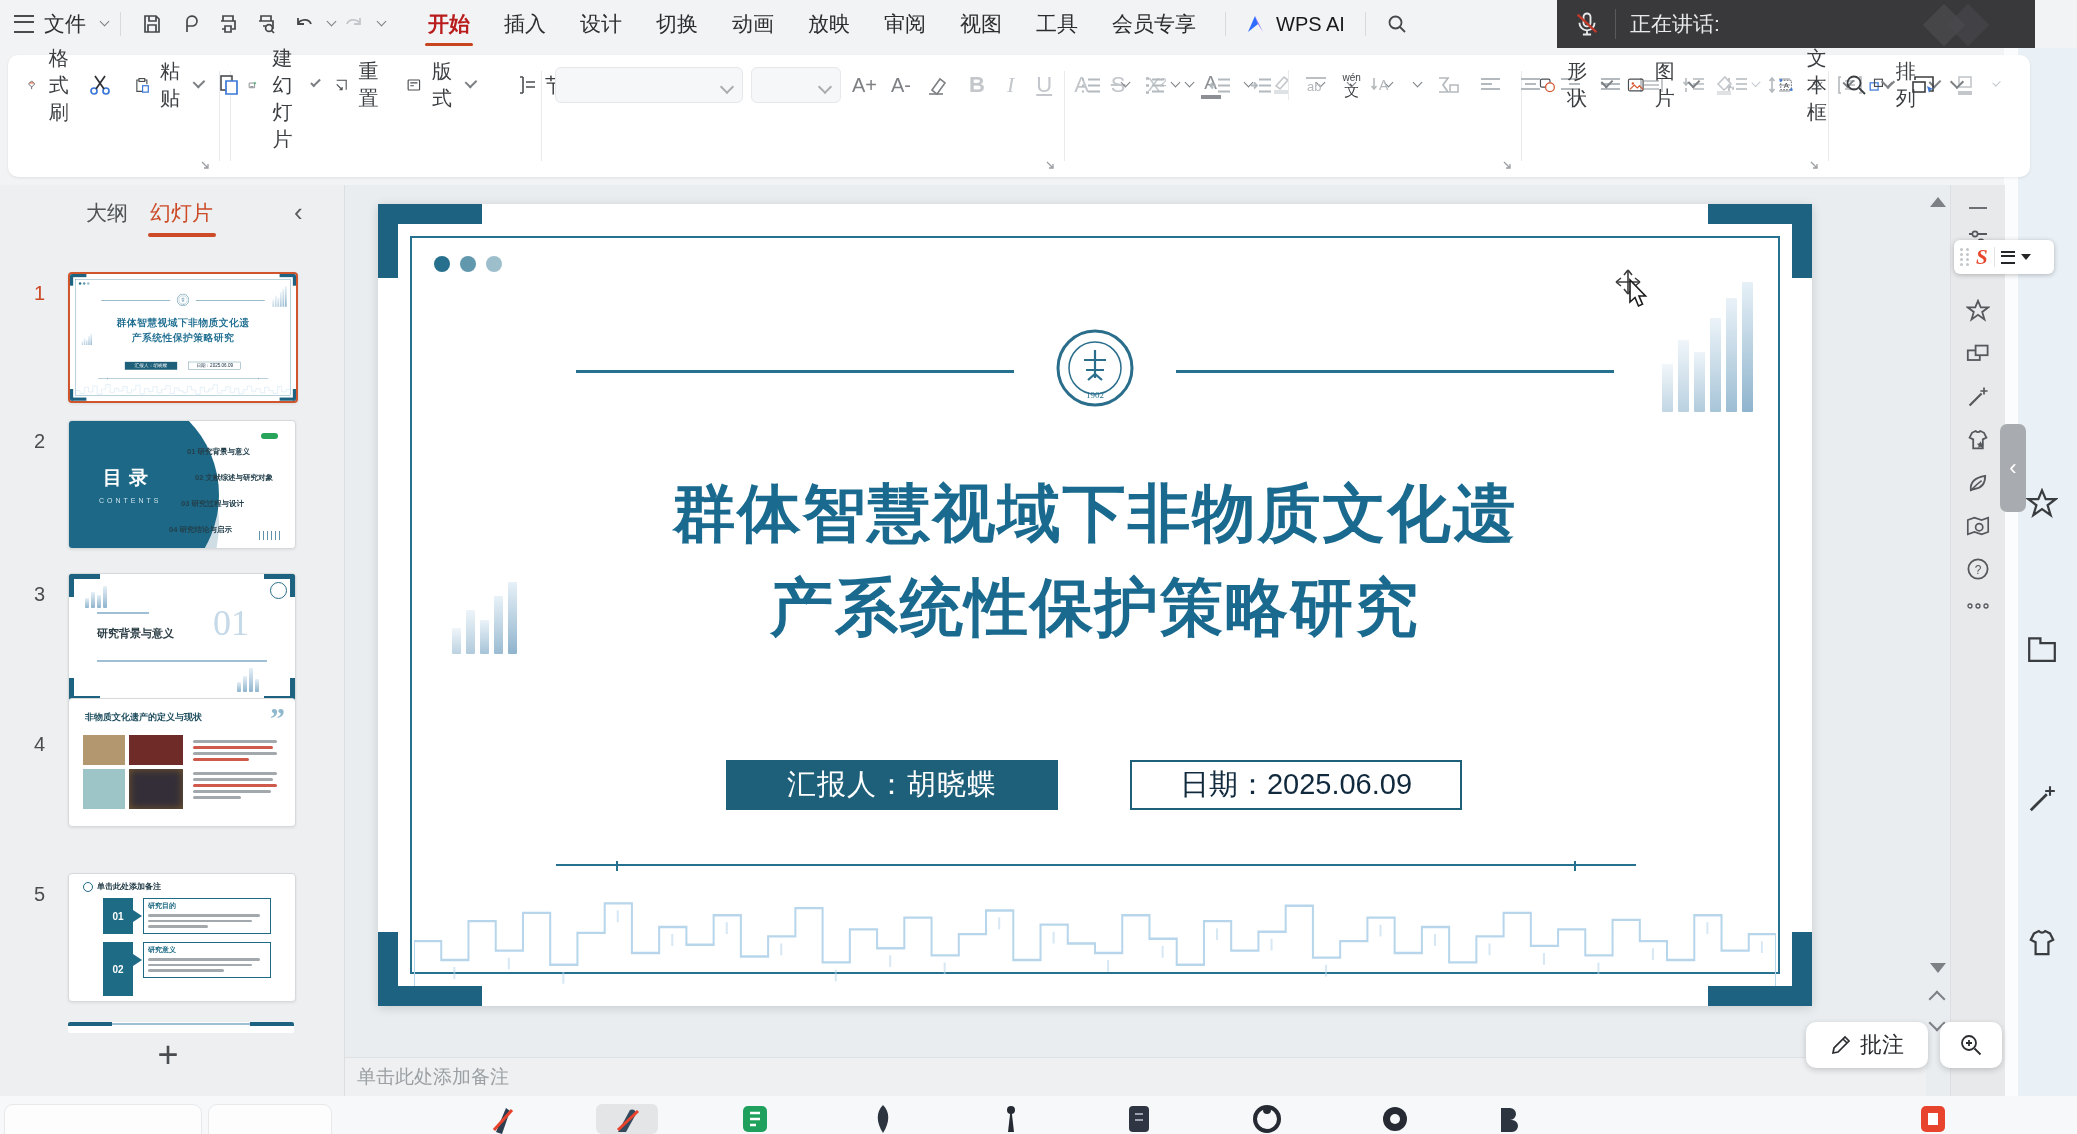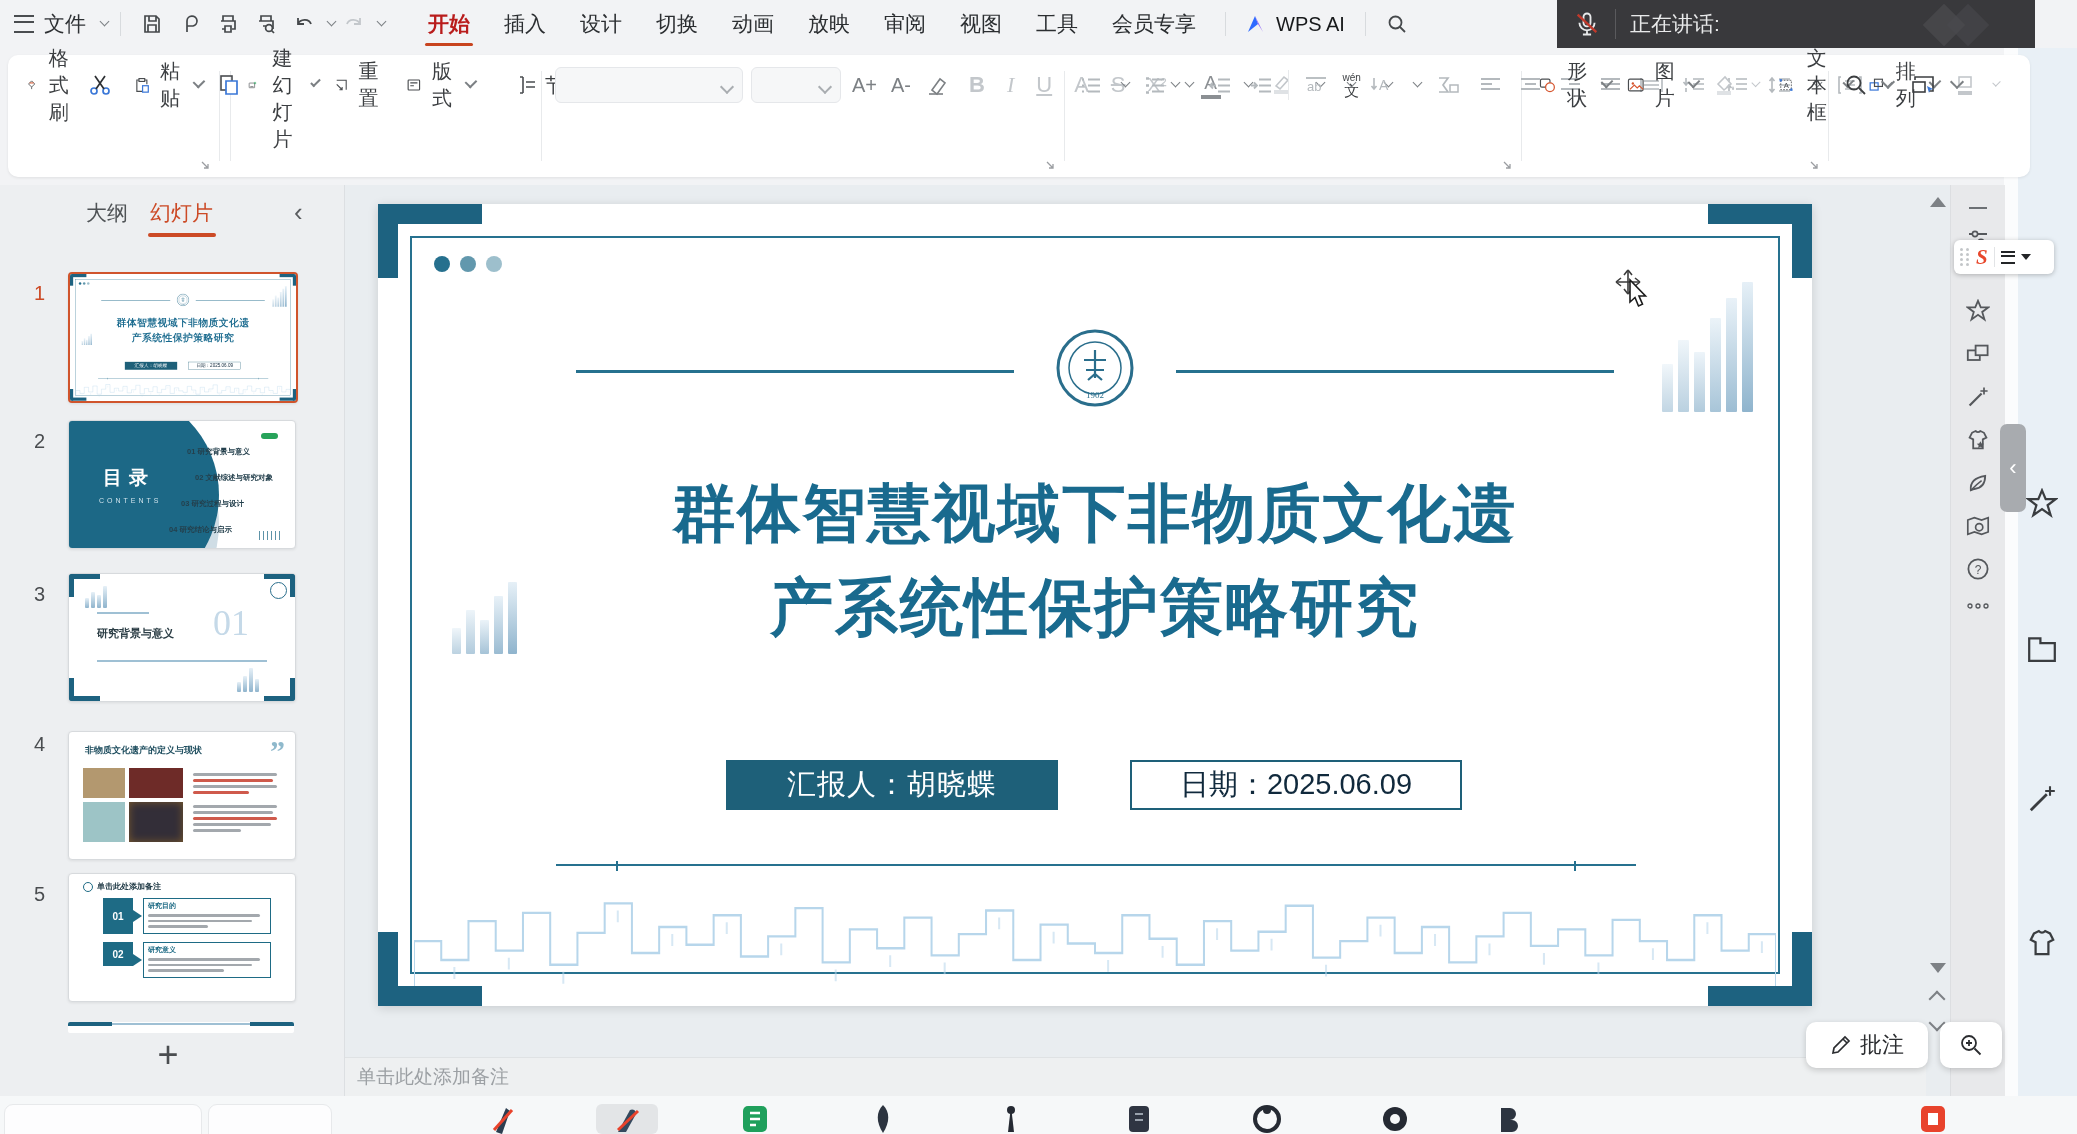--- a/index.html
+++ b/index.html
@@ -624,21 +624,21 @@
       <div class="abs" style="left:28px;top:86px;width:170px;height:1.5px;background:#9fc0d4"></div>
       <div class="bars small abs" style="left:168px;top:94px;height:24px;gap:2px">
           <i style="height:10px;width:4px"></i>
           <i style="height:16px;width:4px"></i>
           <i style="height:24px;width:4px"></i>
           <i style="height:13px;width:4px"></i>
         </div>
       <div class="abs" style="right:8px;top:8px;width:15px;height:15px;border-radius:50%;border:1.5px solid #2a6e8c"></div>
     </div>
 
-    <div class="thumb" style="top:546px">
+    <div class="thumb" style="top:513px">
       <div class="abs" style="left:16px;top:12px;font-size:9px;font-weight:700;color:#1f4e5f">非物质文化遗产的定义与现状</div>
       <div class="abs" style="right:10px;top:2px;font-size:30px;font-weight:700;color:#8fb9cc;font-family:'Liberation Serif',serif">”</div>
       <div class="abs" style="left:14px;top:36px;width:42px;height:30px;background:#b3986f"></div>
       <div class="abs" style="left:60px;top:36px;width:54px;height:30px;background:#6e2b28"></div>
       <div class="abs" style="left:14px;top:70px;width:42px;height:40px;background:#9dc4c6"></div>
       <div class="abs" style="left:60px;top:70px;width:54px;height:40px;background:#332e38;box-shadow:inset 0 0 8px #7a5a2d"></div>
       <div class="abs" style="left:124px;top:38px;width:86px">
         <div class="tline" style="width:84px"></div>
           <div class="tline red" style="width:80px"></div>
         <div class="tline" style="width:84px"></div>
@@ -656,21 +656,21 @@
       <div class="abs" style="left:14px;top:8px;width:8px;height:8px;border:1.5px solid #1e6b85;border-radius:50%"></div>
       <div class="abs" style="left:28px;top:7px;font-size:8px;font-weight:700;color:#203a46">单击此处添加备注</div>
       <div class="abs" style="left:34px;top:24px;width:30px;height:36px;background:#1e6b85;color:#fff;font-size:10px;font-weight:700;display:flex;align-items:center;justify-content:center">01</div>
       <div class="abs" style="left:64px;top:36px;width:0;height:0;border-left:9px solid #1e6b85;border-top:6px solid transparent;border-bottom:6px solid transparent"></div>
       <div class="abs" style="left:74px;top:24px;width:128px;height:36px;border:1.5px solid #1e6b85;box-sizing:border-box;padding:2px 4px">
         <div style="font-size:7px;font-weight:700;color:#1e6b85">研究目的</div>
         <div class="tline" style="width:112px;height:2.5px"></div>
           <div class="tline" style="width:104px;height:2.5px"></div>
           <div class="tline" style="width:60px;height:2.5px"></div>
       </div>
-      <div class="abs" style="left:34px;top:68px;width:30px;height:24px;background:#1e6b85;color:#fff;font-size:10px;font-weight:700;display:flex;align-items:center;justify-content:center">02</div>
+      <div class="abs" style="left:34px;top:68px;width:30px;height:54px;background:#1e6b85;color:#fff;font-size:10px;font-weight:700;display:flex;align-items:center;justify-content:center">02</div>
       <div class="abs" style="left:64px;top:80px;width:0;height:0;border-left:9px solid #1e6b85;border-top:6px solid transparent;border-bottom:6px solid transparent"></div>
       <div class="abs" style="left:74px;top:68px;width:128px;height:36px;border:1.5px solid #1e6b85;box-sizing:border-box;padding:2px 4px">
         <div style="font-size:7px;font-weight:700;color:#1e6b85">研究意义</div>
         <div class="tline" style="width:112px;height:2.5px"></div>
           <div class="tline" style="width:104px;height:2.5px"></div>
           <div class="tline" style="width:76px;height:2.5px"></div>
       </div>
     </div>
 
     <div class="abs" style="left:68px;top:837px;width:226px;height:11px;background:#ffffff;border-radius:2px;overflow:hidden">

